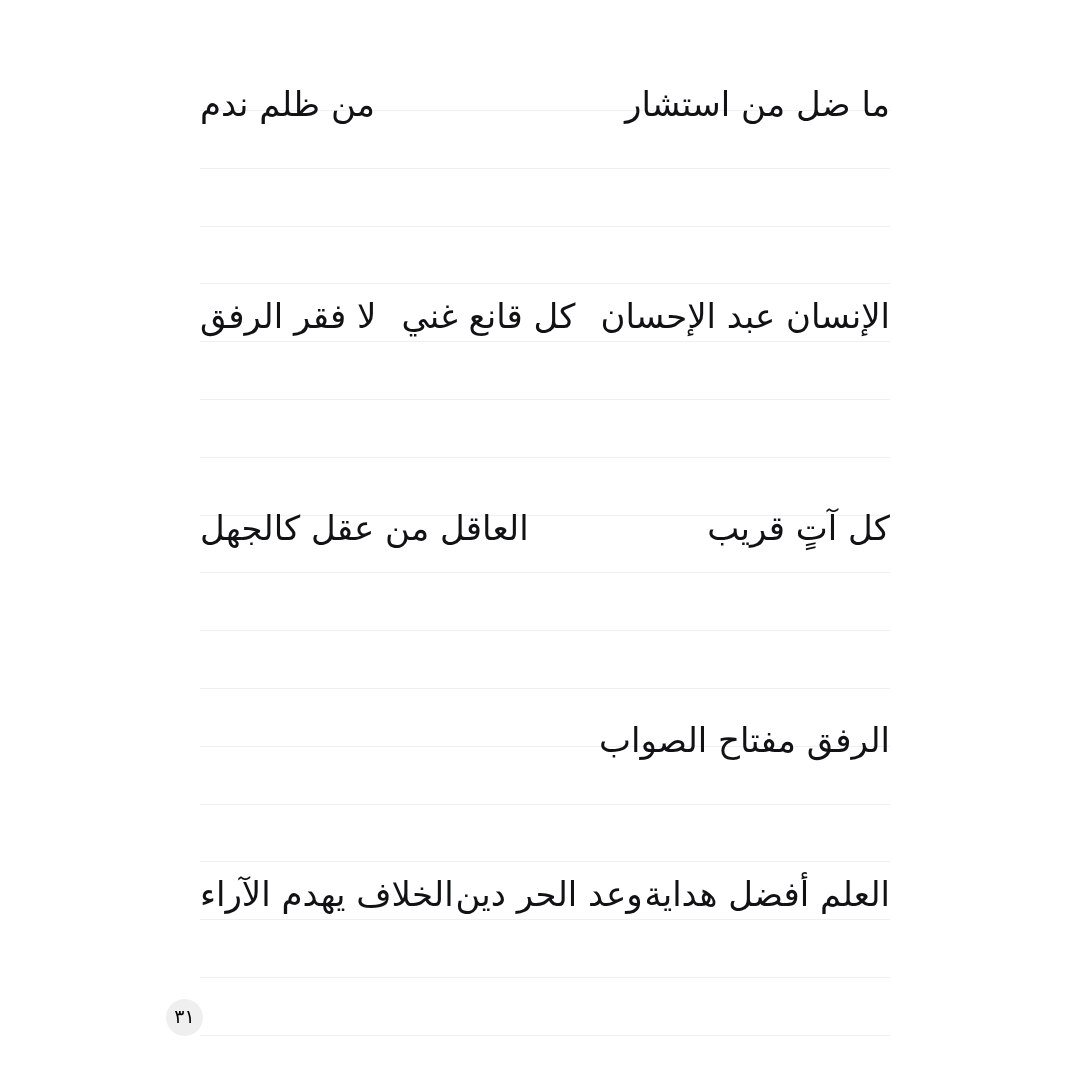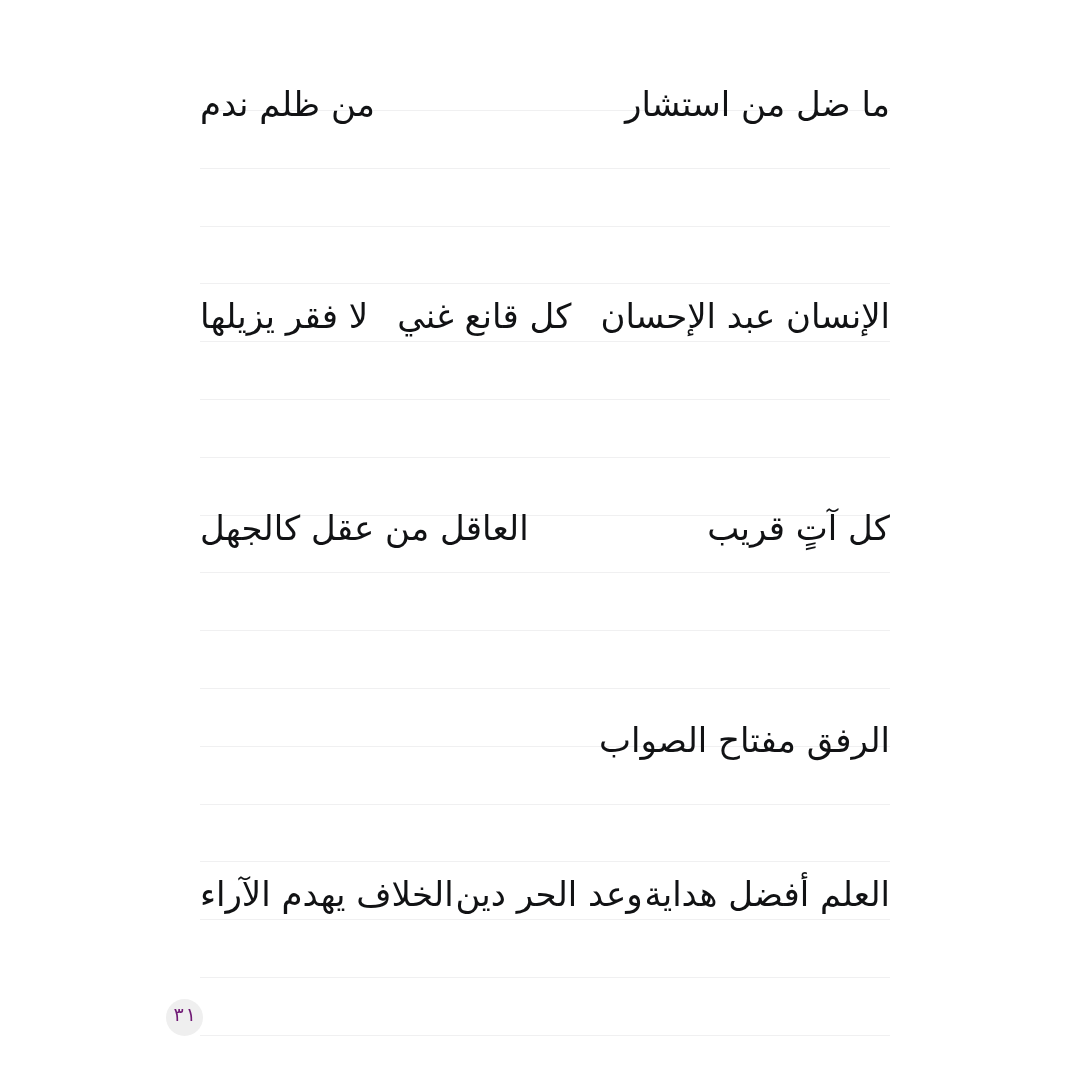--- a/index.html
+++ b/index.html
@@ -76,24 +76,24 @@
     top: 999px;
     width: 37px;
     height: 37px;
     border-radius: 50%;
     background: #efefef;
     display: flex;
     align-items: center;
     justify-content: center;
   }
   .page-number span {
-    color: #701a75;
+    color: #000000;
     font-size: 19px;
     line-height: 19px;
-    font-family: Liberation Mono, monospace;
+    font-family: Liberation Serif, serif;
     position: relative;
     top: -1px;
   }
 </style>
 </head>
 <body>
 
 <div class="page">
 
   <div class="rules">
@@ -117,21 +117,21 @@
     </div>
 
   <div class="lines">
       <div class="text-row" style="top: 64px;">
         <span class="phrase">ما ضل من استشار</span>
         <span class="phrase">من ظلم ندم</span>
       </div>
       <div class="text-row" style="top: 276px;">
         <span class="phrase">الإنسان عبد الإحسان</span>
         <span class="phrase">كل قانع غني</span>
-        <span class="phrase">لا فقر يزيلها</span>
+        <span class="phrase">لا فقر الرفق</span>
       </div>
       <div class="text-row" style="top: 488px;">
         <span class="phrase">كل آتٍ قريب</span>
         <span class="phrase">العاقل من عقل كالجهل</span>
       </div>
       <div class="text-row two-col" style="top: 700px;">
         <span class="phrase">الرفق مفتاح الصواب</span>
       </div>
       <div class="text-row" style="top: 854px;">
         <span class="phrase">العلم أفضل هداية</span>

